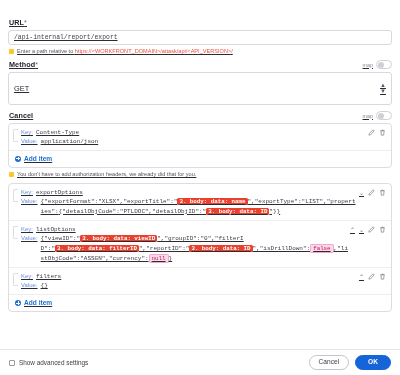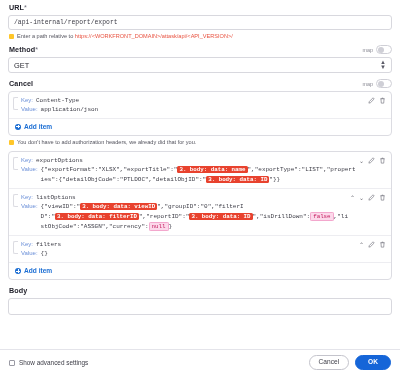--- a/index.html
+++ b/index.html
@@ -6,39 +6,39 @@
   html, body { margin:0; padding:0; }
   body {
     width:400px; height:375px;
     background:#ffffff;
     font-family:"Liberation Sans", sans-serif;
     font-size:7px;
     color:#2b2b33;
     overflow:hidden;
     position:relative;
   }
-  .page { padding:3px 8px 0 8px; }
+  .page { padding:18px 8px 0 8px;text-decoration:underline; }
 
   .field-label {
     font-size:7.2px; font-weight:bold; color:#23232d;
     margin:0 0 3px 1px; letter-spacing:.1px;
   }
   .req { color:#6b6b78; font-weight:normal; }
 
   .label-row { display:flex; align-items:center; justify-content:space-between; margin-bottom:3px; }
   .label-row .field-label { margin-bottom:0; }
 
   .input-box {
     border:1px solid #d8d8de; border-radius:3px; background:#fff;
     height:15px; display:flex; align-items:center; padding:0 5px;
     font-family:"Liberation Mono", monospace; font-size:6.4px; color:#3c3c46;
   }
   .select-box {
     border:1px solid #d8d8de; border-radius:3px; background:#fff;
-    height:16px; display:flex; align-items:center; justify-content:space-between;
+    height:33px; display:flex; align-items:center; justify-content:space-between;
     padding:0 5px; font-size:7.4px; color:#2b2b33;
   }
   .select-arrows { font-size:6px; color:#5a5a66; line-height:.9; display:flex; flex-direction:column; }
 
   .hint {
     display:flex; align-items:flex-start; gap:3px;
     margin:3px 0 0 1px; font-size:5.6px; color:#55555f;
   }
   .hint-ico {
     width:5px; height:5px; background:#ffc629; border-radius:1px;
@@ -310,24 +310,20 @@
         </div>
       </div>
 
       <div class="add-item">
         <span class="add-circ"></span>
         <span>Add item</span>
       </div>
     </div>
   </div>
 
-  <div class="sec">
-    <div class="field-label">Body</div>
-    <div class="body-box"></div>
-  </div>
 
 </div>
 
 <div class="footer">
   <div class="adv">
     <span class="cbox"></span>
     <span>Show advanced settings</span>
   </div>
   <div class="btns">
     <button class="btn-cancel">Cancel</button>

